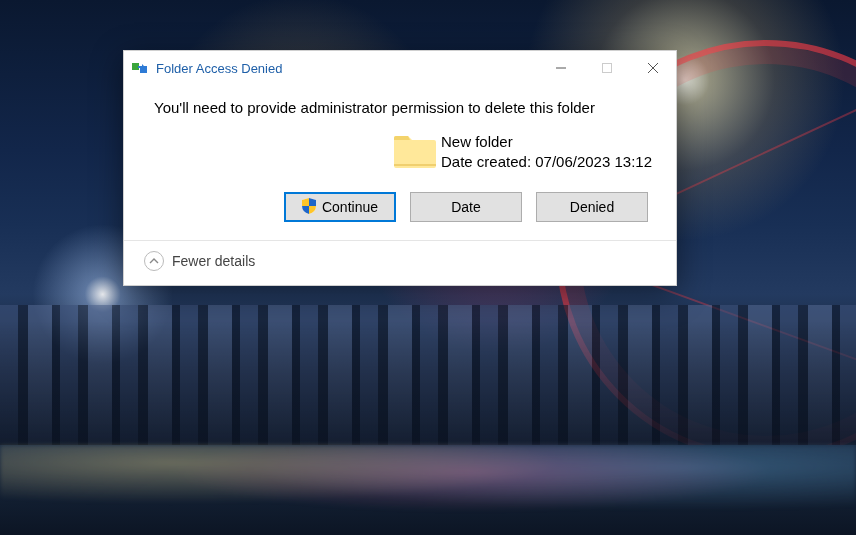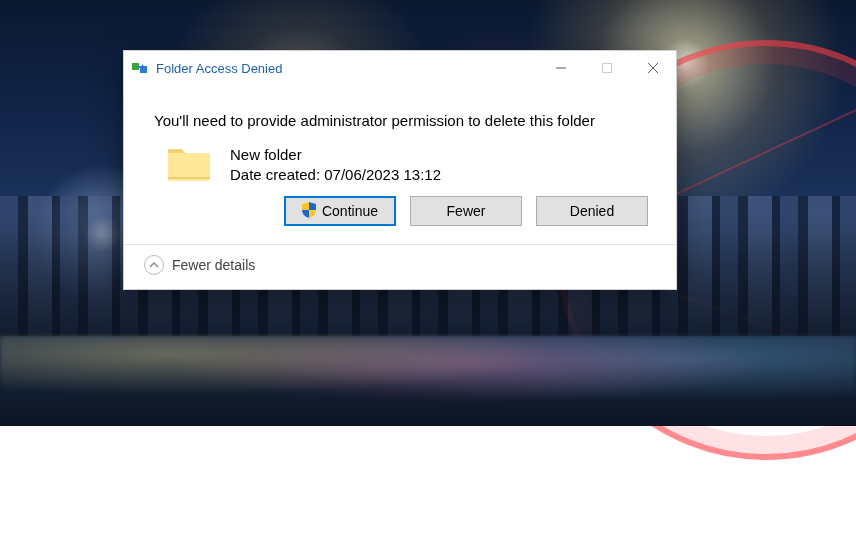--- a/index.html
+++ b/index.html
@@ -1,20 +1,20 @@
 <!DOCTYPE html>
 <html><head>
   <meta charset="utf-8">
   <style>
     * { box-sizing: border-box; margin: 0; padding: 0; }
     html, body { width: 856px; height: 553px; overflow: hidden; font-family: "Segoe UI", Arial, sans-serif; }
     
     .desktop {
       position: relative;
-      width: 856px; height: 426px;
+      width: 856px; height: 535px;
       background:
         radial-gradient(circle at 80% 15%, rgba(255,255,240,0.9) 0px, rgba(255,240,180,0.55) 25px, rgba(255,210,120,0.18) 90px, transparent 160px),
         radial-gradient(circle at 35% 25%, rgba(255,255,255,0.85) 0px, rgba(255,230,160,0.4) 20px, rgba(255,200,100,0.12) 80px, transparent 140px),
         radial-gradient(circle at 58% 40%, rgba(255,120,180,0.6) 0px, rgba(255,80,140,0.25) 50px, transparent 140px),
         radial-gradient(circle at 12% 55%, rgba(255,255,255,0.9) 0px, rgba(180,210,255,0.4) 18px, transparent 70px),
         linear-gradient(to bottom,
           #0a1830 0%,
           #12264a 28%,
           #182f55 42%,
           #233a60 55%,
@@ -70,23 +70,23 @@
     }
     .titlebar-icon { display:flex; align-items:center; margin-right:6px; }
     .titlebar-title { font-size:13px; color:#1e5fa8; flex:1; }
     .win-controls { display:flex; height:34px; }
     .win-btn {
       width:46px; display:flex; align-items:center; justify-content:center;
       color:#555; font-size:10px;
     }
 
     .body { padding: 14px 24px 18px 30px; }
-    .message { font-size:15px; color:#000; margin-bottom:14px;margin-top:13px; }
+    .message { font-size:15px; color:#000; margin-bottom:14px; }
 
-    .item-row { display:flex; gap:18px; align-items:center; padding-left:12px; margin-bottom:9px; }
+    .item-row { display:flex; gap:3px; align-items:center; padding-left:12px; margin-bottom:18px;justify-content:flex-end; }
     .folder-icon { width:46px; height:40px; }
 
     .item-meta { font-size:15px; line-height:1.35; }
     .item-name {}
     .item-date {}
 
     .button-row { display:flex; gap:14px; justify-content:flex-end; padding-right:4px; }
     .btn {
       min-width:112px; height:30px; padding:0 14px;
       border:1px solid #adadad; background:#e1e1e1;
@@ -166,21 +166,21 @@
               <path d="M7 0 L14 2 L14 8 Q14 14 7 16 Q0 14 0 8 L0 2 Z" fill="#fff"></path>
               <path d="M7 0 L14 2 L14 8 L7 8 Z" fill="#1e66c9"></path>
               <path d="M7 0 L0 2 L0 8 L7 8 Z" fill="#ffc528"></path>
               <path d="M7 8 L14 8 Q14 14 7 16 Z" fill="#ffc528"></path>
               <path d="M7 8 L0 8 Q0 14 7 16 Z" fill="#1e66c9"></path>
             </svg>
           </span>
           <span>Continue</span>
         </button>
         <button class="btn">
-          <span>Fewer</span>
+          <span>Date</span>
         </button>
         <button class="btn">
           <span>Denied</span>
         </button>
       </div>
     </div>
 
     <div class="footer">
       <span class="chev-circle">
         <svg width="10" height="10" viewBox="0 0 10 10">

